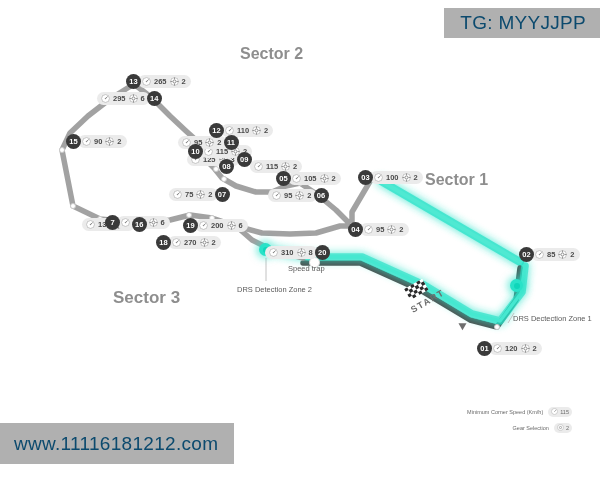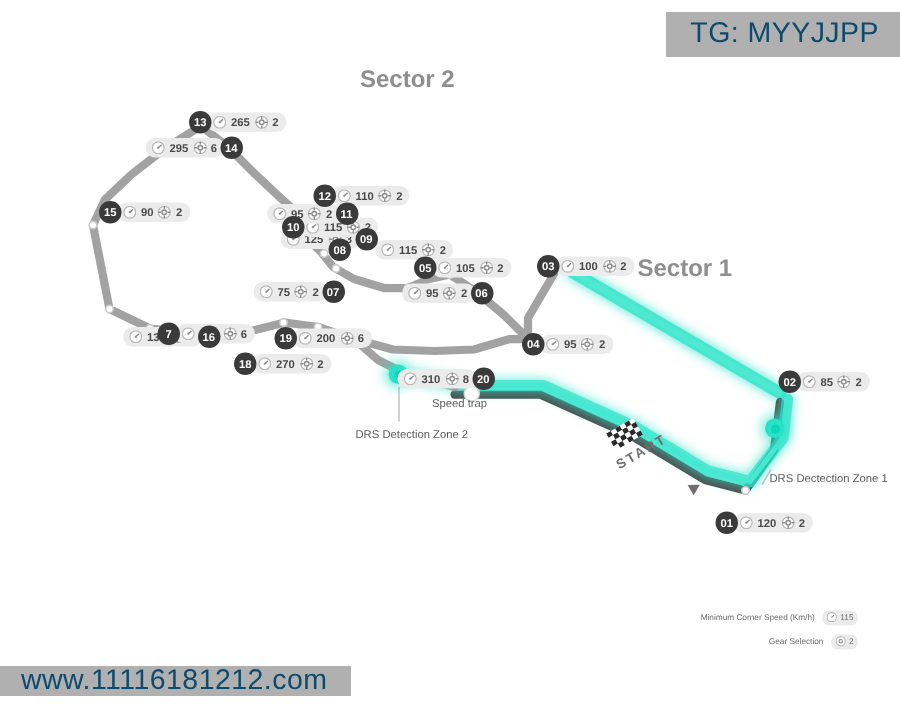--- a/index.html
+++ b/index.html
@@ -12,21 +12,21 @@
   
   .wm{
     position:absolute;background:#b0b0b0;color:#0c4a6e;
     display:flex;align-items:center;letter-spacing:.3px;
   }
   #wm-top{
     right:0;top:8px;height:30px;padding:0 14px 0 16px;
     font-size:19px;
   }
   #wm-bottom{
-    left:0;bottom:16px;height:20px;padding:0 16px 0 14px;
+    left:0;bottom:16px;height:41px;padding:0 16px 0 14px;
     font-size:19px;
   }
 
   
   .sector-label{
     position:absolute;color:#8e8e8e;font-size:16px;font-weight:bold;
     white-space:nowrap;
   }
   #sector1{left:425px;top:131px;margin-top:40px;}
   #sector2{left:240px;top:45px;}
@@ -742,20 +742,21 @@
     <div id="start-text">START</div>
     <div id="start-arrow"></div>
   </div>
 
   <div class="ann" style="left:237px;top:285px;">DRS Detection Zone 2</div>
   <div class="ann" style="left:513px;top:314px;">DRS Dectection Zone 1</div>
   <div class="ann" style="left:288px;top:264px;">Speed trap</div>
 
   <div class="sector-label" id="sector1">Sector 1</div>
   <div class="sector-label" id="sector2">Sector 2</div>
+  <div class="sector-label" id="sector3">Sector 3</div>
 
   <div id="legend">
     <div class="legend-row">
       <span class="legend-text">Minimum Corner Speed (Km/h)</span>
       <span class="legend-pill">
         <span class="glyph">
           <svg viewBox="0 0 10 10">
               <circle cx="5" cy="5" r="4.4" fill="#ffffff" stroke="#b5b5b5" stroke-width="1"></circle>
               <path d="M5 5 L7 3.2" stroke="#8a8a8a" stroke-width="1" stroke-linecap="round"></path>
             </svg>

